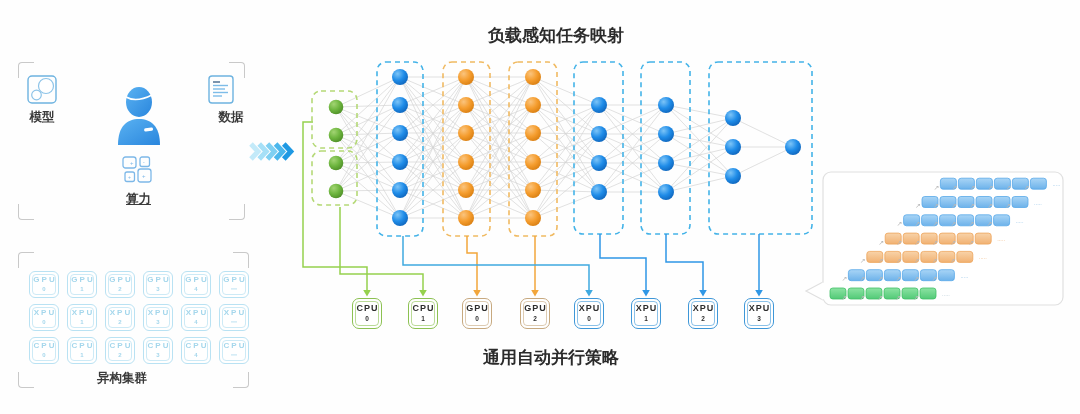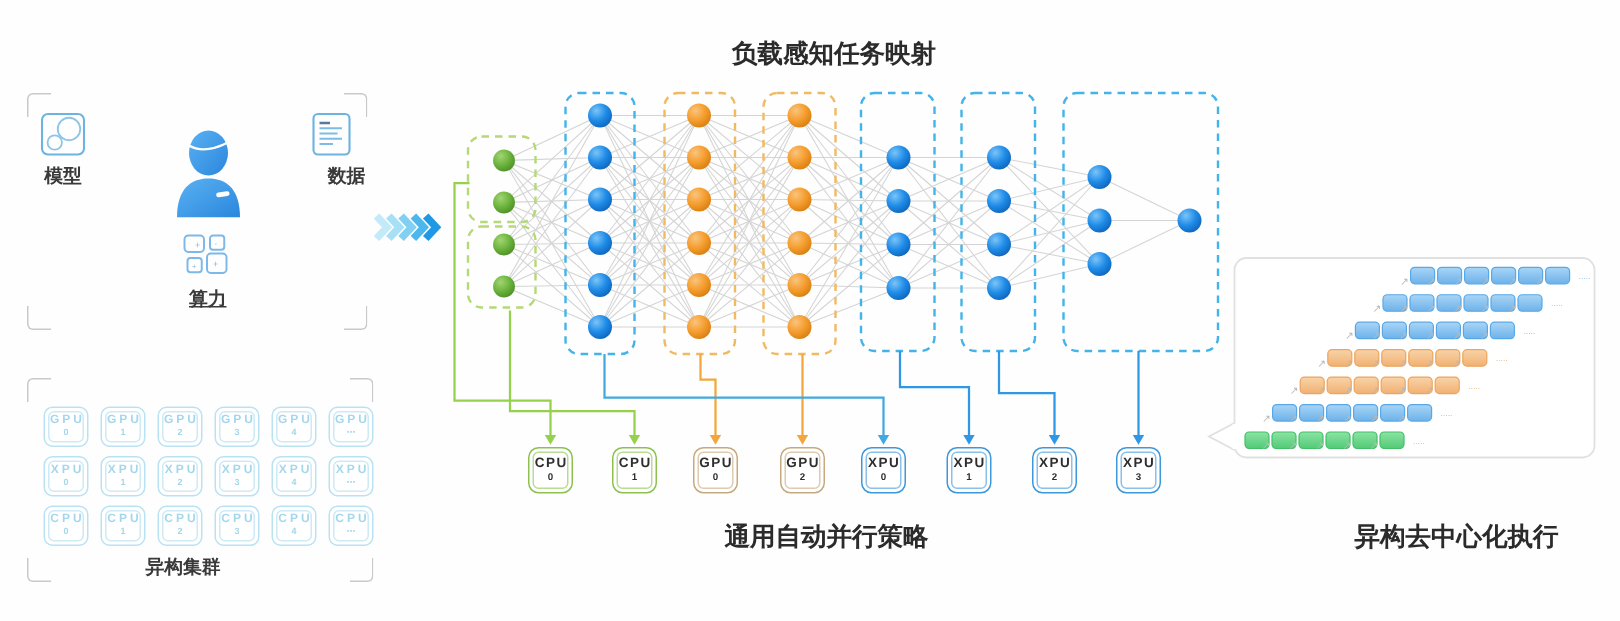--- a/index.html
+++ b/index.html
@@ -425,21 +425,20 @@
     <rect x="16" y="13" width="13" height="13" rx="2.5" fill="none" stroke="#7db8e8" stroke-width="1.3"></rect>
     <text x="8" y="9" font-size="6" fill="#7db8e8">+</text>
     <text x="21" y="8" font-size="5" fill="#7db8e8">-</text>
     <text x="6" y="23" font-size="5" fill="#7db8e8">+</text>
     <text x="20" y="22" font-size="6" fill="#7db8e8">+</text>
   </svg>
   <div class="icolabel" style="left:122px;top:191px;width:33px;text-decoration:underline;">算力</div>
 
   <div class="caption" style="left:488px;top:24px;">负载感知任务映射</div>
   <div class="caption" style="left:483px;top:346px;">通用自动并行策略</div>
-  <div class="caption" style="left:903px;top:346px;">异构去中心化执行</div>
 
   <div class="bracket" style="left:18px;top:252px;width:231px;height:136px;">
     <i class="tl"></i>
       <i class="tr"></i>
       <i class="bl"></i>
       <i class="br"></i>
   </div>
   <div id="cluster-grid">
       <div class="cchip z2" style="left: 29px; top: 271px;">
         <span class="t">GPU</span>

